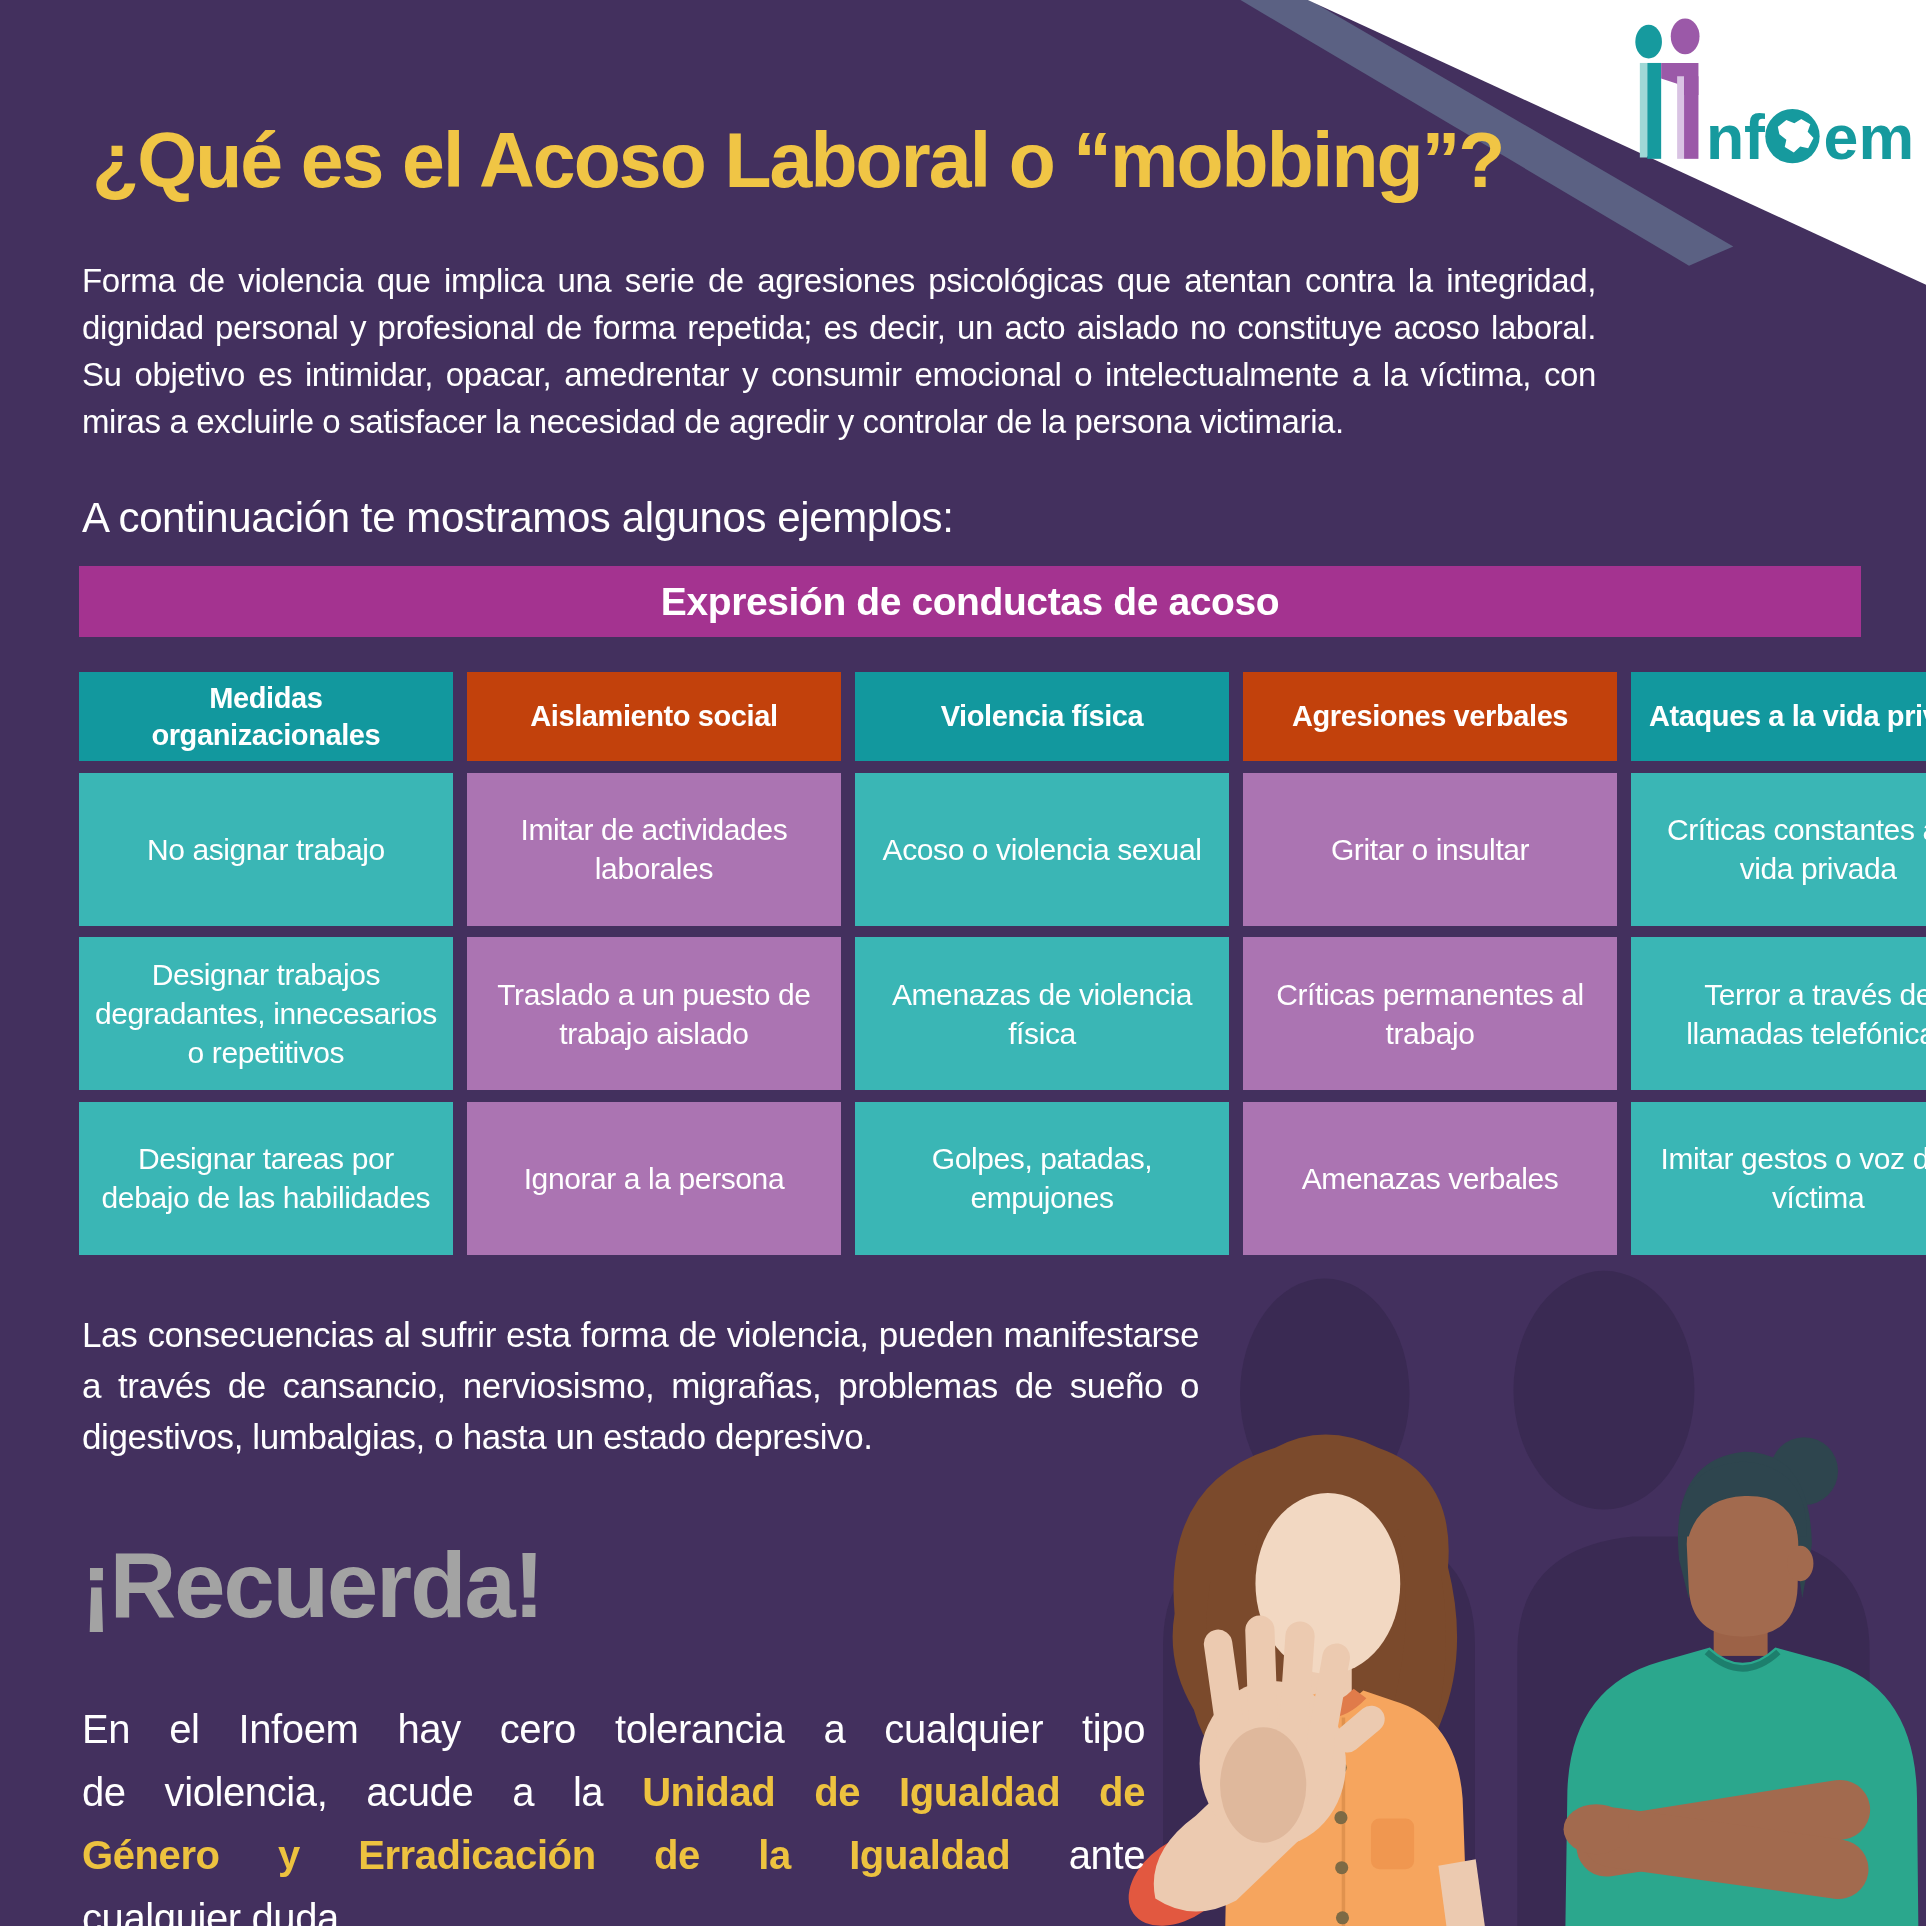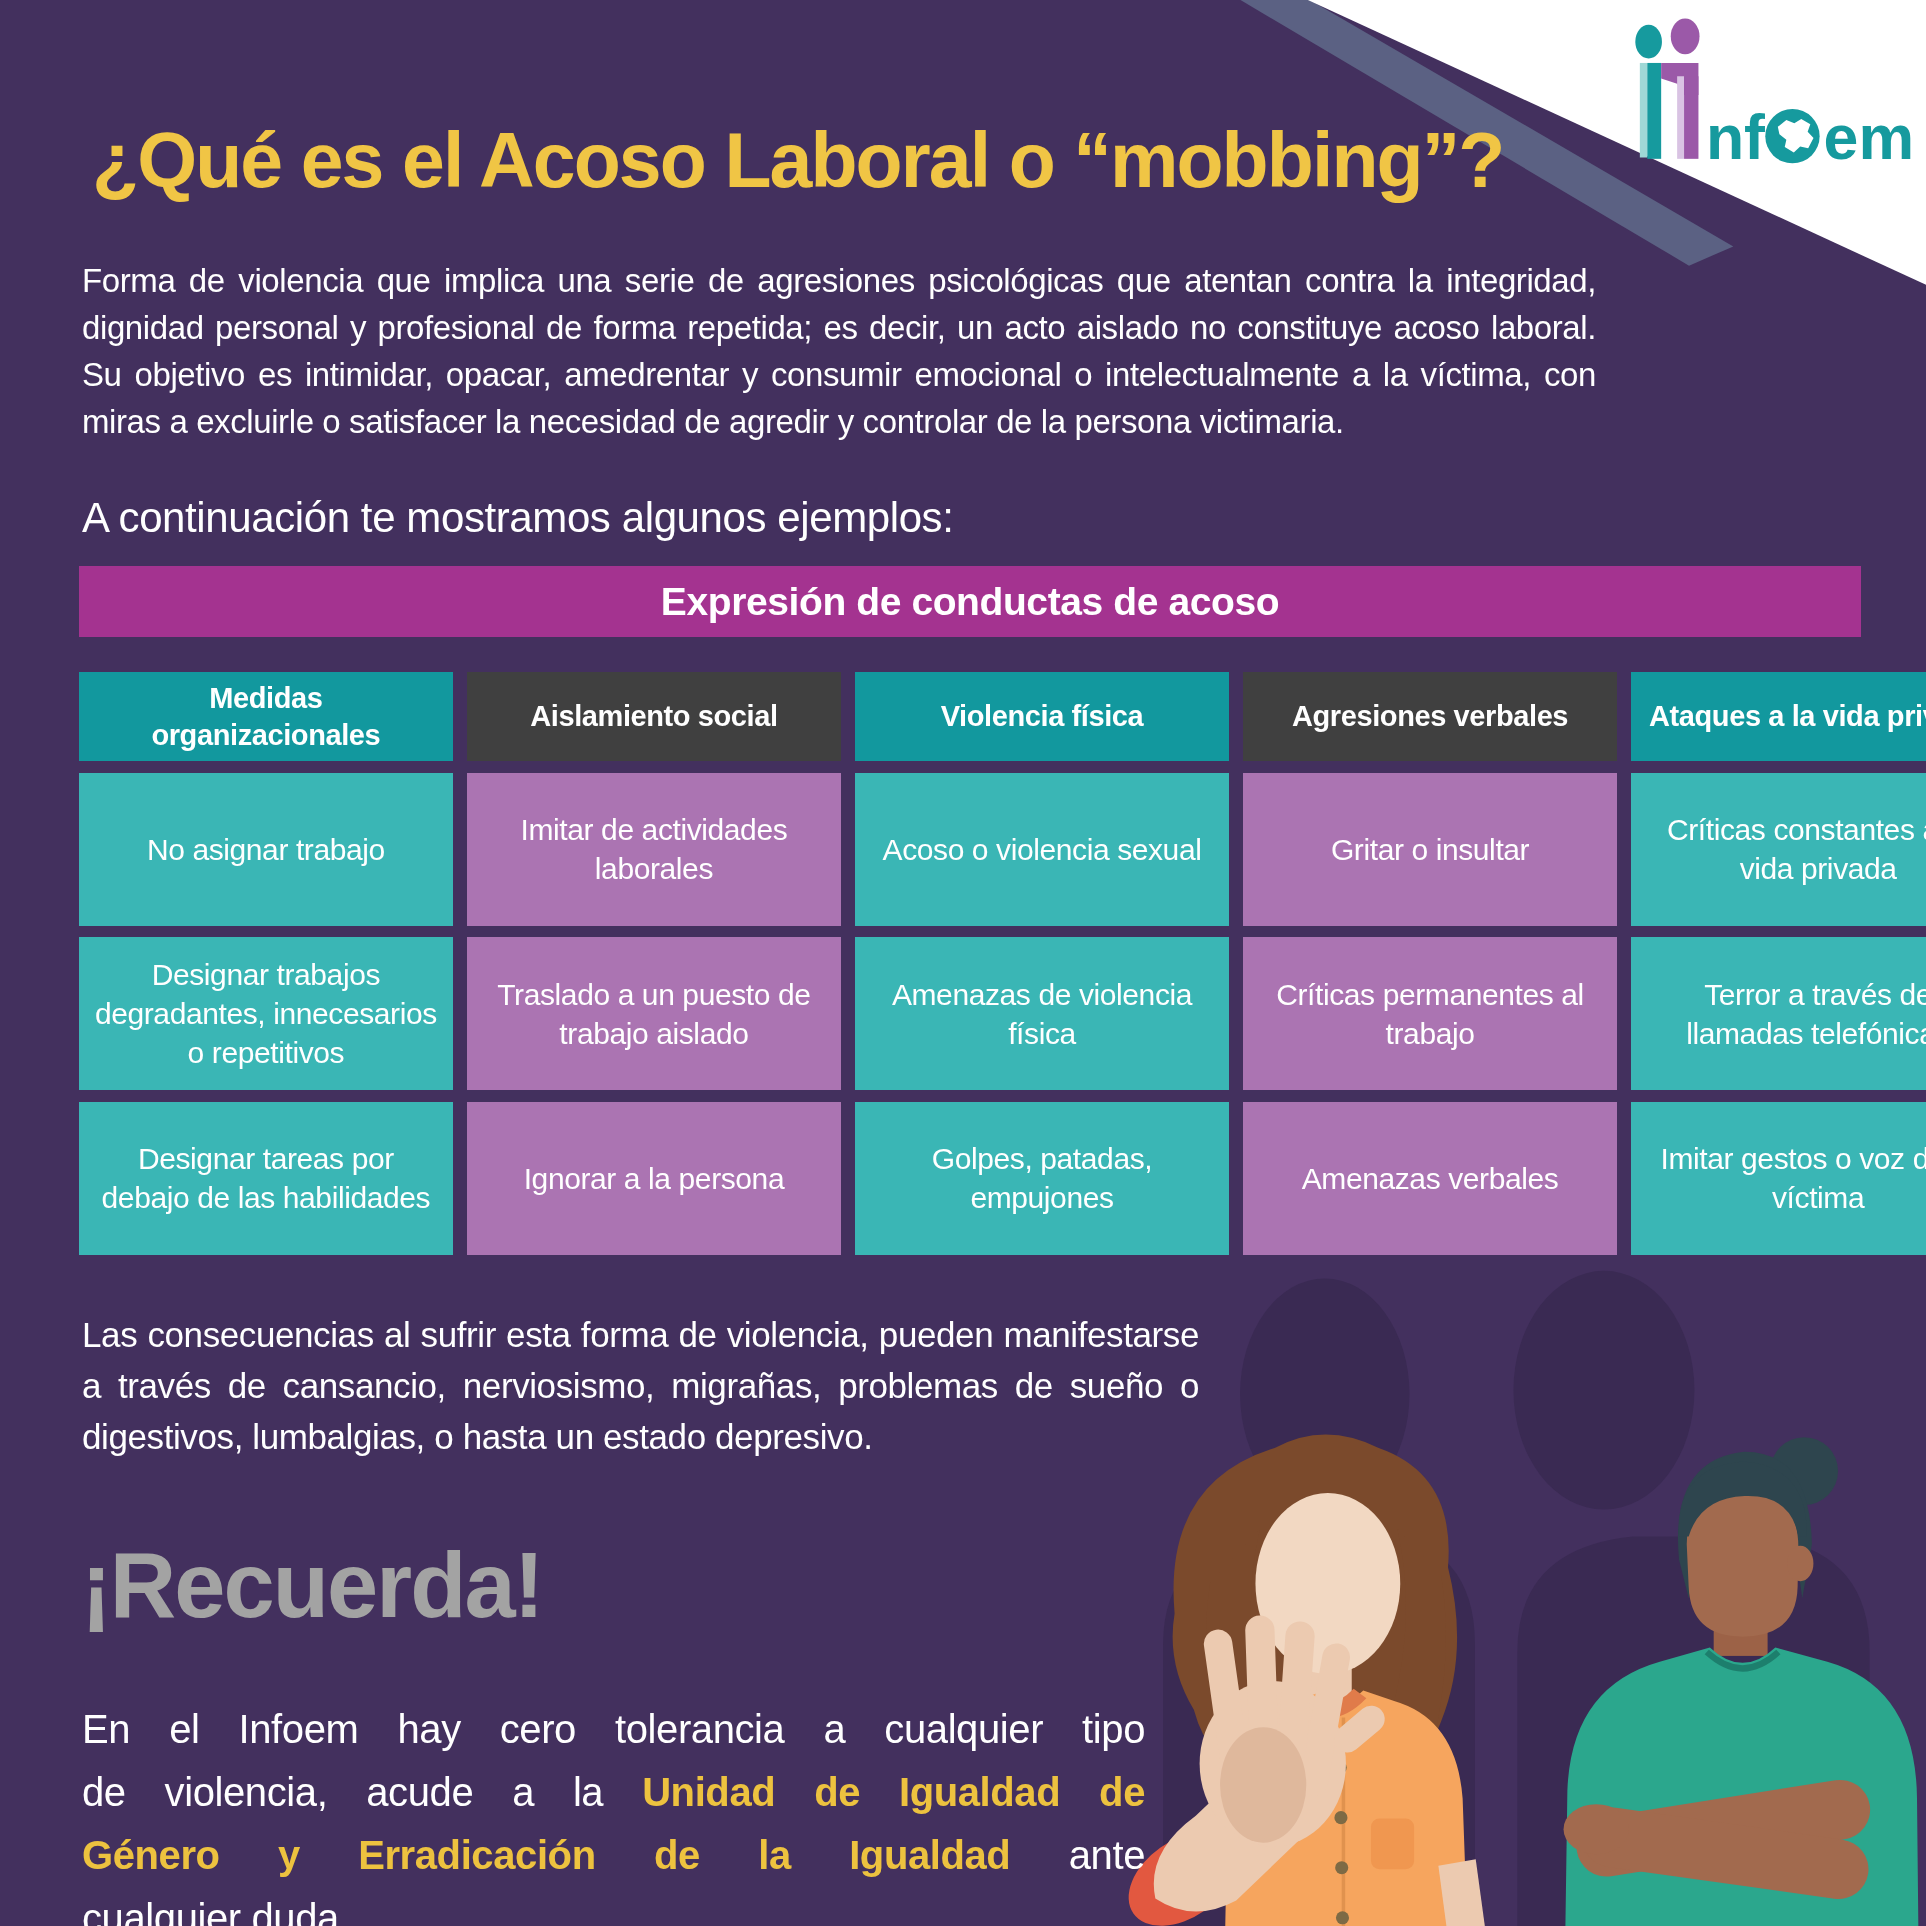--- a/index.html
+++ b/index.html
@@ -35,21 +35,21 @@
     grid-template-rows:89px 153px 153px 153px;
     column-gap:14.3px;row-gap:11.6px;
   }
   .hcell,.cell{
     display:flex;align-items:center;justify-content:center;text-align:center;
     color:#ffffff;padding:3.9px 13px;box-sizing:border-box;
   }
   .hcell{font-size:29px;font-weight:bold;line-height:37px;letter-spacing:-0.4px;}
   .cell{font-size:30px;line-height:39px;letter-spacing:-0.4px;}
   .hteal{background:#12989e;}
-  .hpurple{background:#404040;}
+  .hpurple{background:#c2410c;}
   .cteal{background:#3ab6b5;}
   .cpurple{background:#ab74b2;}
 
   .consequences{left:82px;top:1309px;width:1117px;font-size:35px;line-height:51px;}
   .recuerda{
     position:absolute;left:81px;top:1533px;margin:0;z-index:2;
     font-size:92px;font-weight:bold;letter-spacing:-1.9px;color:#a3a3a3;white-space:nowrap;
   }
   .closing{left:82px;top:1698px;width:1063px;font-size:40px;line-height:63px;}
   .closing .hl{color:#edc23f;font-weight:bold;margin-top:40px;}

